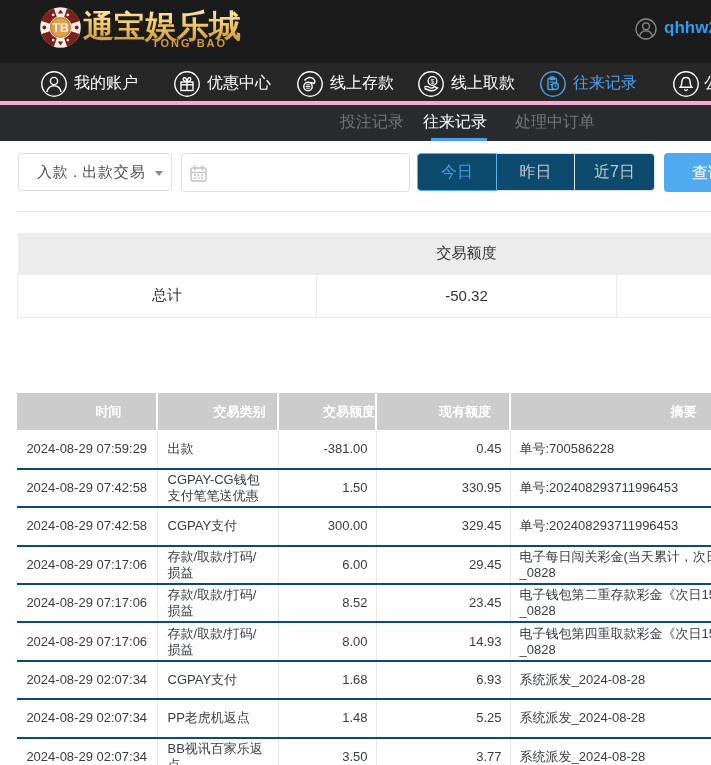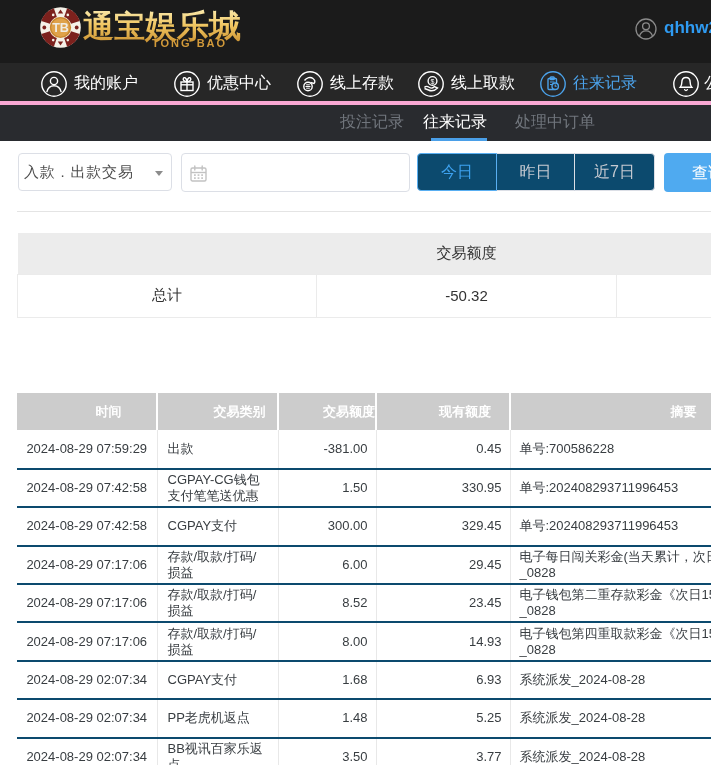--- a/index.html
+++ b/index.html
@@ -28,21 +28,21 @@
 
 
 #tabbar { position:absolute; left:0; top:105px; width:711px; height:36px; background:#292b2f; }
 .tab { position:absolute; top:0; height:36px; line-height:34px; font-size:16px; color:#71767d; }
 .tab.active { color:#fff; }
 #tabline { position:absolute; left:431px; top:33px; width:56px; height:3px; background:#4a9fe8; }
 
 
 .box { position:absolute; border:1px solid #dcdfe6; border-radius:4px; background:#fff; }
 #dd { left:18px; top:153px; width:154px; height:38px; }
-#dd .txt { position:absolute; left:5px; top:0; line-height:36px; font-size:15px; color:#4d4d4d; letter-spacing:0.8px; }
+#dd .txt { position:absolute; left:18px; top:0; line-height:36px; font-size:15px; color:#4d4d4d; letter-spacing:0.8px;font-family:Liberation Serif, serif; }
 #dd .arr { position:absolute; right:8px; top:17px; width:0; height:0; border-left:4.5px solid transparent; border-right:4.5px solid transparent; border-top:5.5px solid #8c8c8c; }
 #datebox { left:181px; top:153px; width:229px; height:39px; }
 #datebox .dtxt { position:absolute; left:32px; top:0; line-height:37px; font-size:16px; color:#a3a7ad; letter-spacing:0.45px; white-space:nowrap; }
 #btngroup { position:absolute; left:417px; top:153px; height:38px; }
 .gbtn { position:absolute; top:0; height:38px; line-height:36px; text-align:center; font-size:16px; border:1px solid #dcdfe6; background:#0c4a6e; color:#c6cad1; }
 #b1 { left:0; width:80px; border-radius:4px 0 0 4px; border-color:#59aff2; color:#3ea2f0; z-index:2; }
 #b2 { left:79px; width:79px; }
 #b3 { left:157px; width:81px; border-radius:0 4px 4px 0; }
 #qbtn { position:absolute; left:664px; top:153px; width:88px; height:39px; background:#4faaf0; border-radius:4px;
   color:#fff; font-size:16px; text-align:center; line-height:39px; }

